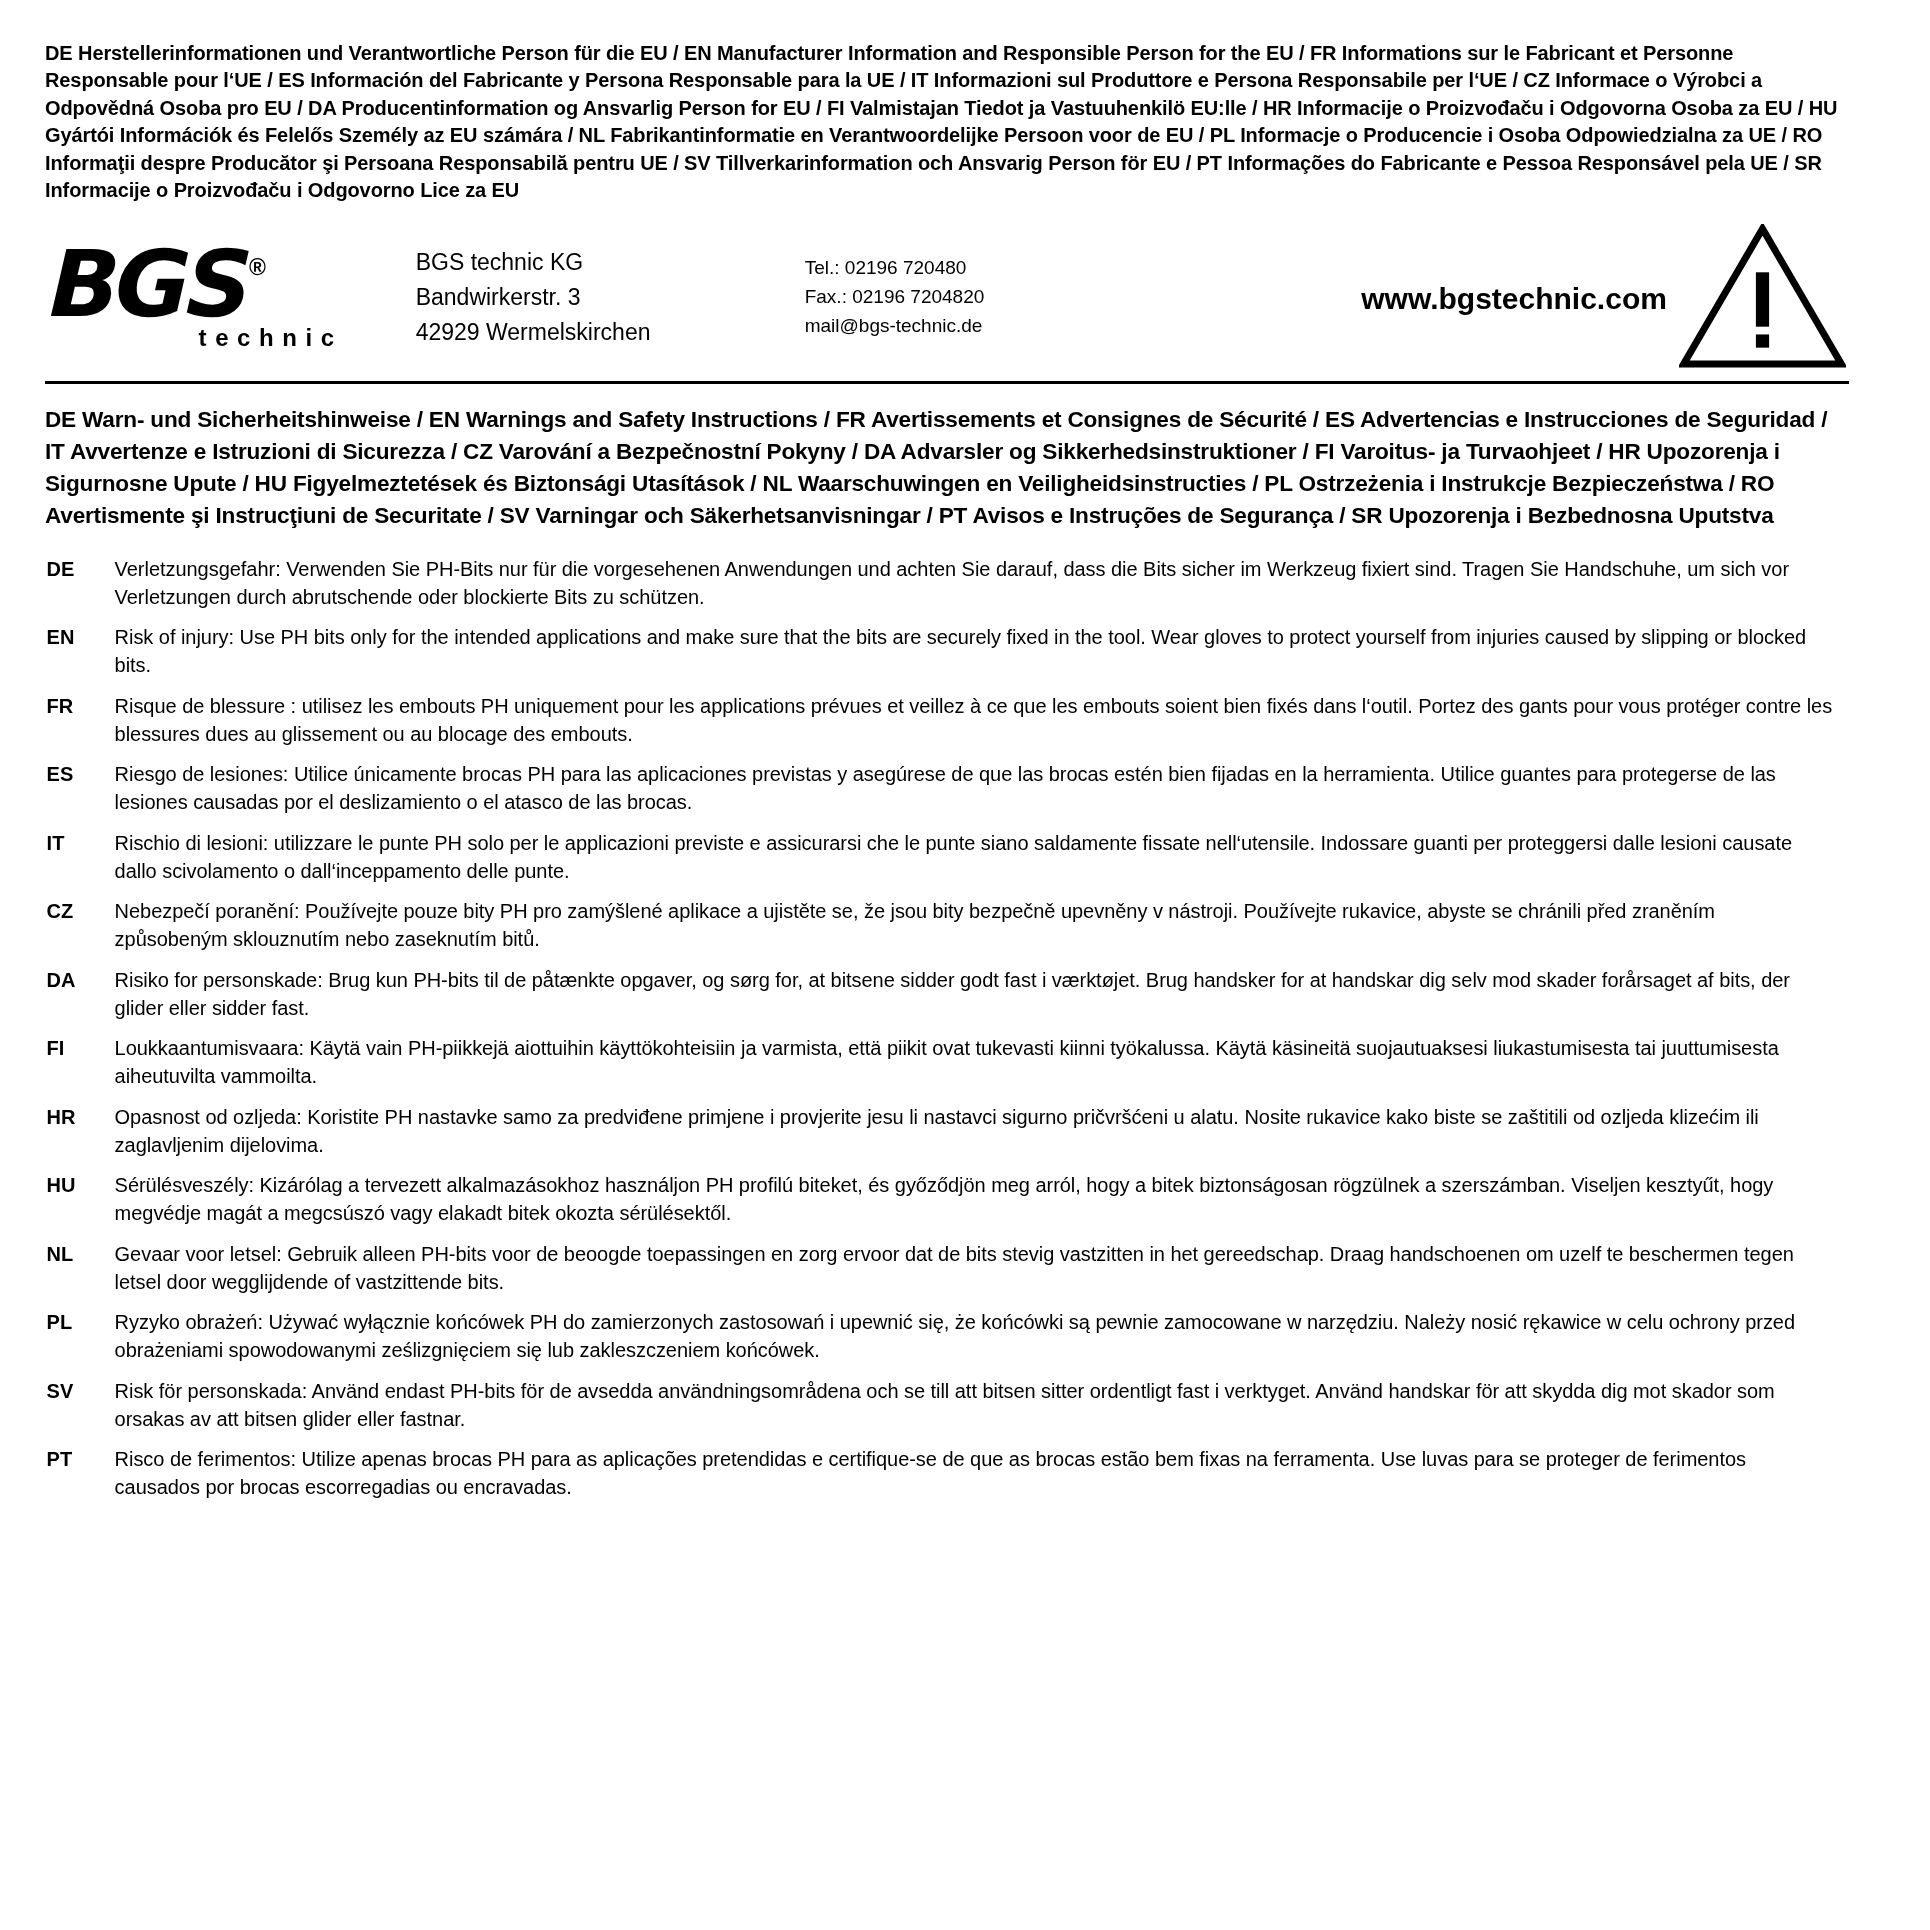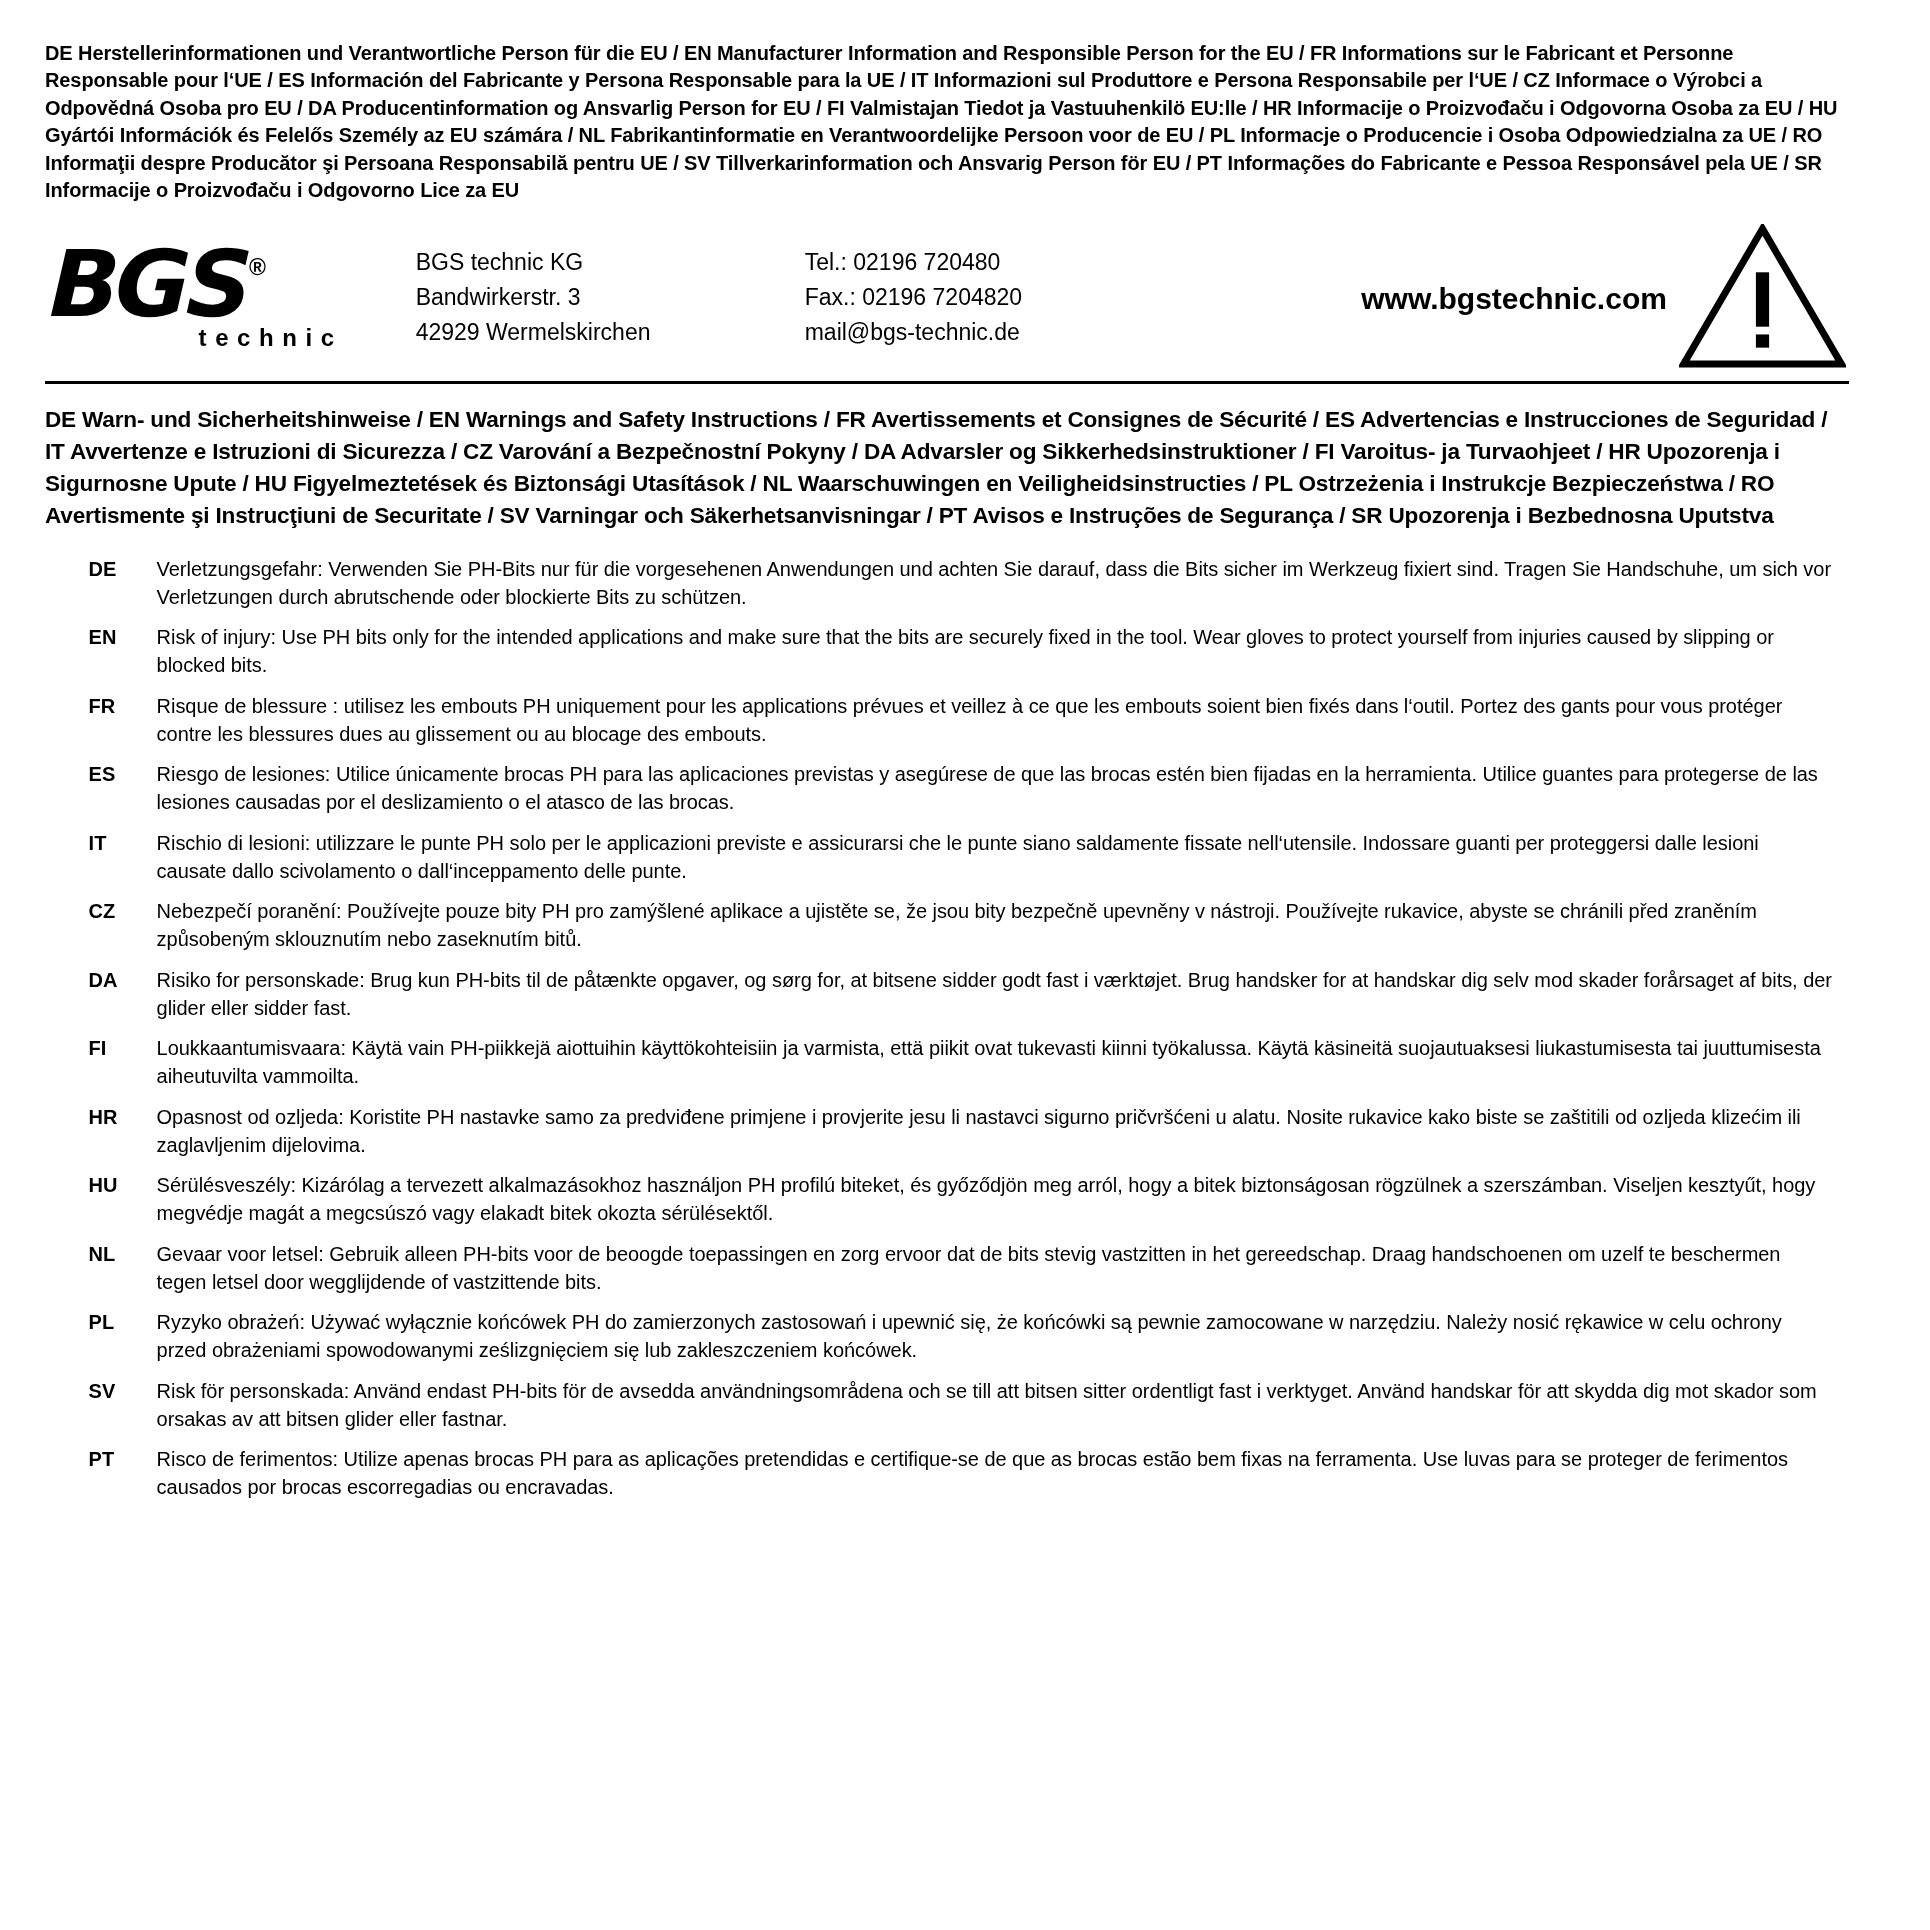--- a/index.html
+++ b/index.html
@@ -77,21 +77,21 @@
     text-align: center;
   }
   .addr-cell {
     flex: 0 0 389px;
     font-size: 23px;
     line-height: 1.52;
     padding-top: 3.1px;
   }
   .contact-cell {
     flex: 0 0 366px;
-    font-size: 23px;
+    font-size: 19px;
     line-height: 1.52;
     padding-top: 3.1px;
   }
   .web-cell {
     flex: 1 1 auto;
     text-align: right;
     font-size: 30px;
     font-weight: bold;
     padding-top: 7.8px;
   }
@@ -117,21 +117,20 @@
   }
 
   
   .rows {
     margin-top: 4.7px;
   }
   .lang-row {
     display: flex;
     align-items: flex-start;
     margin-bottom: 12.5px;
-    margin-left: 42px;
   }
   .lang-code {
     flex: 0 0 68px;
     font-size: 20px;
     font-weight: bold;
     line-height: 1.40;
     padding-left: 1.6px;
   }
   .lang-text {
     flex: 1 1 auto;

